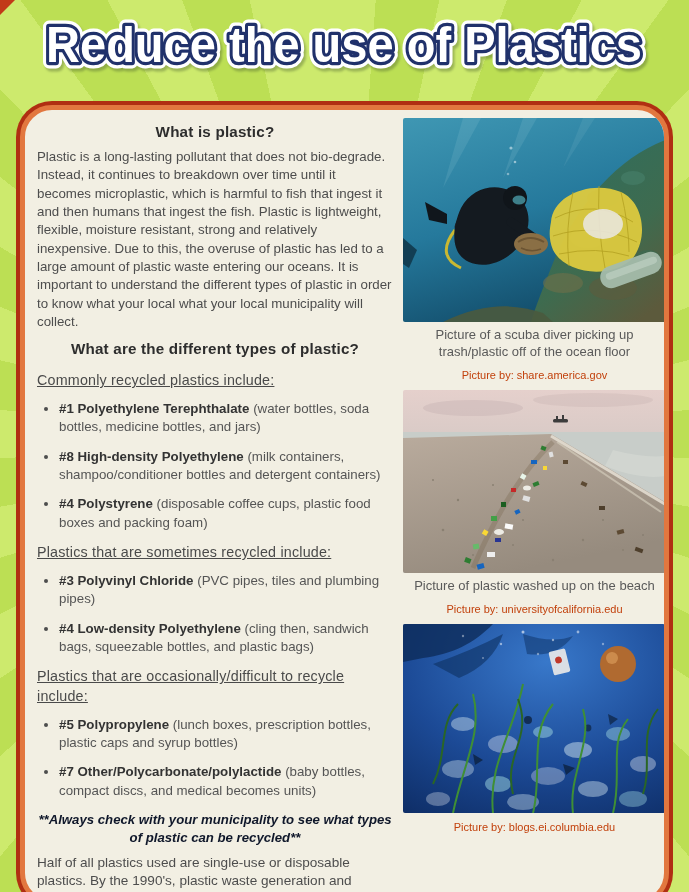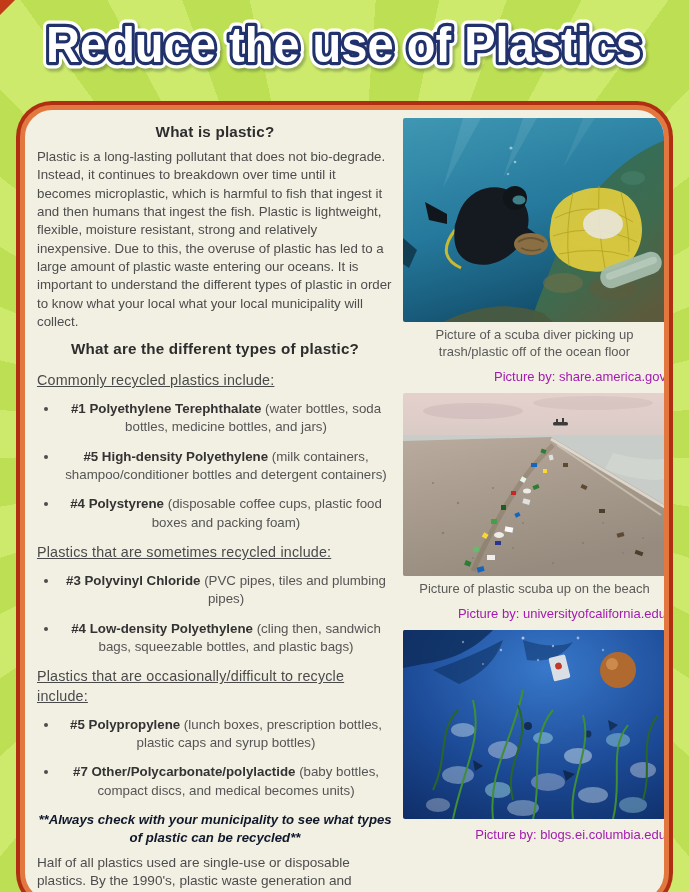--- a/index.html
+++ b/index.html
@@ -30,38 +30,38 @@
   .left-col{width:356px;flex:none;color:#4d4d4d;font-size:13.3px;line-height:1.38;}
   .left-col h2{
     font-size:15.2px;color:#2d2d2d;text-align:center;
     margin:8px 0 5px;letter-spacing:.2px;
   }
   .left-col p.body{margin:0 0 8px;}
   .group-label{
     font-size:14.3px;color:#4a4a4a;text-decoration:underline;
     margin:11px 0 9px;letter-spacing:.2px;
   }
-  ul.plastics{margin:0;padding-left:22px;text-align:center;}
+  ul.plastics{margin:0;padding-left:22px;}
   ul.plastics li{margin-bottom:11px;}
   ul.plastics .item-name{font-weight:bold;color:#333;}
   ul.plastics .item-desc{color:#555;}
   .note{
     font-style:italic;font-weight:bold;color:#0f172a;text-align:center;
     margin:4px 0 6px;font-size:13.2px;
   }
   .facts-para{margin:4px 0 0;font-size:13.6px;}
   .right-col{width:263px;flex:none;padding-top:4px;}
   .figure{margin-bottom:9px;}
   .figure svg{display:block;border-radius:2px;}
   .caption{
     color:#5a5a5a;font-size:13px;text-align:center;line-height:1.3;
     margin:5px 4px 0;
   }
   .credit{
-    color:#a21caf;font-size:13px;text-align:right;margin:8px 0 0;
+    color:#c2410c;font-size:11px;text-align:center;margin:8px 0 0;
   }
 </style>
 </head>
 <body>
 
 <div class="page">
   <div class="corner-tri"></div>
 
   <div class="title-wrap">
     <svg width="689" height="58" viewBox="0 0 689 58">
@@ -76,21 +76,21 @@
       <div class="left-col">
         <h2>What is plastic?</h2>
         <p class="body">Plastic is a long-lasting pollutant that does not bio-degrade.  Instead, it continues to breakdown over time until it becomes microplastic, which is harmful to fish that ingest it and then humans that ingest the fish.  Plastic is lightweight, flexible, moisture resistant, strong and relatively inexpensive.  Due to this, the overuse of plastic has led to a large amount of plastic waste entering our oceans.  It is important to understand the different types of plastic in order to know what your local what your local municipality will collect.</p>
 
         <h2>What are the different types of plastic?</h2>
 
         <div class="group-label">Commonly recycled plastics include:</div>
         <ul class="plastics">
           <li><span class="item-name">#1 Polyethylene Terephthalate</span>
             <span class="item-desc">(water bottles, soda bottles, medicine bottles, and jars)</span></li>
-          <li><span class="item-name">#5 High-density Polyethylene</span>
+          <li><span class="item-name">#8 High-density Polyethylene</span>
             <span class="item-desc">(milk containers, shampoo/conditioner bottles and detergent containers)</span></li>
           <li><span class="item-name">#4 Polystyrene</span>
             <span class="item-desc">(disposable coffee cups, plastic food boxes and packing foam)</span></li>
         </ul>
 
         <div class="group-label">Plastics that are sometimes recycled include:</div>
         <ul class="plastics">
           <li><span class="item-name">#3 Polyvinyl Chloride</span>
             <span class="item-desc">(PVC pipes, tiles and plumbing pipes)</span></li>
           <li><span class="item-name">#4 Low-density Polyethylene</span>
@@ -230,21 +230,21 @@
               <rect x="74" y="174" width="7" height="5" fill="#1565c0" transform="rotate(-15 77 176)"></rect>
               <ellipse cx="96" cy="142" rx="5" ry="3" fill="#f5f5f0" opacity="0.9"></ellipse>
               <ellipse cx="124" cy="98" rx="4" ry="2.5" fill="#f5f5f0" opacity="0.9"></ellipse>
               <rect x="160" y="70" width="5" height="4" fill="#5d4a33"></rect>
               <rect x="178" y="92" width="6" height="4" fill="#5d4a33" transform="rotate(25 181 94)"></rect>
               <rect x="196" y="116" width="6" height="4" fill="#4e3f2c"></rect>
               <rect x="214" y="140" width="7" height="4" fill="#5d4a33" transform="rotate(-15 217 142)"></rect>
               <rect x="232" y="158" width="8" height="4" fill="#4e3f2c" transform="rotate(20 236 160)"></rect>
             </g>
           </svg>
-          <div class="caption">Picture of plastic scuba up on the beach</div>
+          <div class="caption">Picture of plastic washed up on the beach</div>
           <div class="credit">Picture by: universityofcalifornia.edu</div>
         </div>
 
         <div class="figure">
           <svg width="262" height="189" viewBox="0 0 262 189">
             <defs>
               <radialGradient id="deep3" cx="0.55" cy="0.2" r="1.1">
                 <stop offset="0" stop-color="#3878ca"></stop>
                 <stop offset="0.5" stop-color="#1c4a96"></stop>
                 <stop offset="1" stop-color="#0a2558"></stop>

